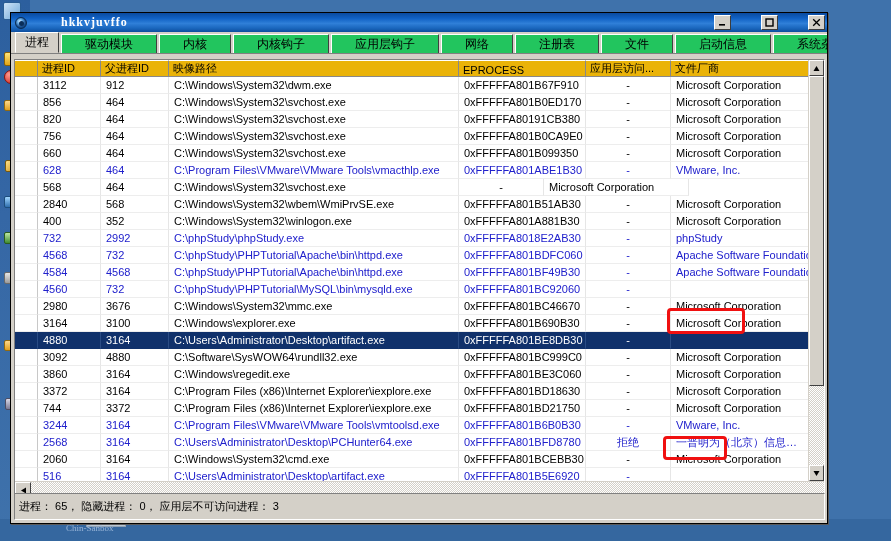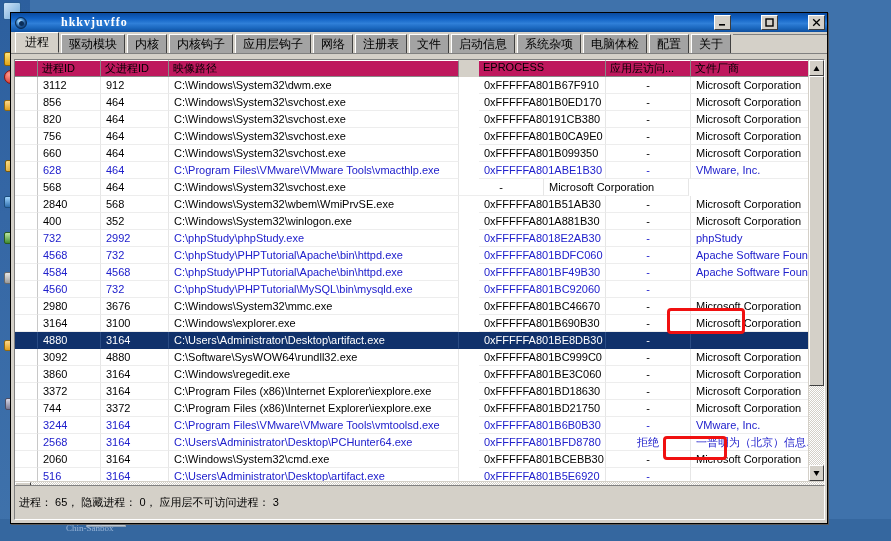--- a/index.html
+++ b/index.html
@@ -89,25 +89,25 @@
   #tabstrip {
     height: 22px;
     display: flex; align-items: flex-end;
     padding: 2px 0 0 4px;
     background: #d4d0c8;
     border-bottom: 1px solid #808080;
     overflow: hidden;
   }
   .tab {
     height: 19px;
-    padding: 0 7px;
+    padding: 0 23px;
     margin-right: 2px;
     display: flex; align-items: center;
     font-size: 12px; color: #000;
-    background: #a3a3a3;
+    background: #22c55e;
     border-top: 1px solid #fff; border-left: 1px solid #fff;
     border-right: 1px solid #404040;
     white-space: nowrap;
   }
   .tab.active {
     height: 21px;
     font-weight: normal;
     background: #d4d0c8;
     border-bottom: 1px solid #d4d0c8;
     margin-top: -2px;
@@ -124,25 +124,25 @@
     background: #fff;
     border-top: 1px solid #808080; border-left: 1px solid #808080;
     border-right: 1px solid #fff; border-bottom: 1px solid #fff;
     display: flex; flex-direction: column;
   }
   #lv-inner { flex: 1 1 auto; display: flex; overflow: hidden; }
   #lv-cols { flex: 1 1 auto; display: flex; flex-direction: column; overflow: hidden; }
 
   #hdr { display: flex; height: 17px; background: #d4d0c8; }
   .hcell {
-    background: #be185d;
+    background: #eab308;
     border-right: 1px solid #888;
     border-bottom: 1px solid #888;
     border-top: 1px solid #fff;
-    display: flex; align-items: flex-start;
+    display: flex; align-items: flex-end;
     font-size: 11px; color: #000;
     padding-left: 4px;
     white-space: nowrap; overflow: hidden;
   }
   .hcell.first { padding-left: 0; }
 
   #rows { flex: 1 1 auto; background: #fff; overflow: hidden; }
   .row { display: flex; height: 17px; align-items: center; }
   .row.sel { background: #10316b; }
   .cell {
@@ -158,21 +158,21 @@
   .cell.blue { color: #2020cc; }
   .cell.ctr { text-align: center; padding-left: 0; }
   .cell.grip { border-right: 1px solid #c8c8c8; background: #fff; }
   .row.sel .cell.grip { background: #10316b; }
 
   
   .c0 { width: 23px; flex: 0 0 23px; }
   .c1 { width: 63px; flex: 0 0 63px; }
   .c2 { width: 68px; flex: 0 0 68px; }
   .c3 { width: 290px; flex: 0 0 290px; }
-  .c4 { width: 127px; flex: 0 0 127px; margin-left: 20px; }
+  .c4 { width: 127px; flex: 0 0 127px; }
   .c5 { width: 85px; flex: 0 0 85px; }
   .c6 { width: 145px; flex: 0 0 145px; }
 
   
   #vscroll {
     flex: 0 0 16px; width: 16px;
     background: repeating-conic-gradient(#fff 0% 25%, #d4d0c8 0% 50%) 0 0/2px 2px;
     display: flex; flex-direction: column;
     border-left: 1px solid #d4d0c8;
   }
@@ -198,21 +198,21 @@
   .sbbtn-h {
     flex: 0 0 16px; width: 16px; background: #d4d0c8;
     border-top: 1px solid #fff; border-left: 1px solid #fff;
     border-right: 1px solid #404040; border-bottom: 1px solid #404040;
     display: flex; align-items: center; justify-content: center;
   }
 
   
   #status {
     position: absolute; left: 3px; bottom: 3px;
-    width: 811px; height: 35px;
+    width: 811px; height: 27px;
     background: #d4d0c8;
     border-top: 1px solid #808080; border-left: 1px solid #808080;
     border-right: 1px solid #fff; border-bottom: 1px solid #fff;
     display: flex; align-items: center;
     padding-left: 4px;
     font-size: 11px; color: #000;
   }
 
   
   .redbox {

